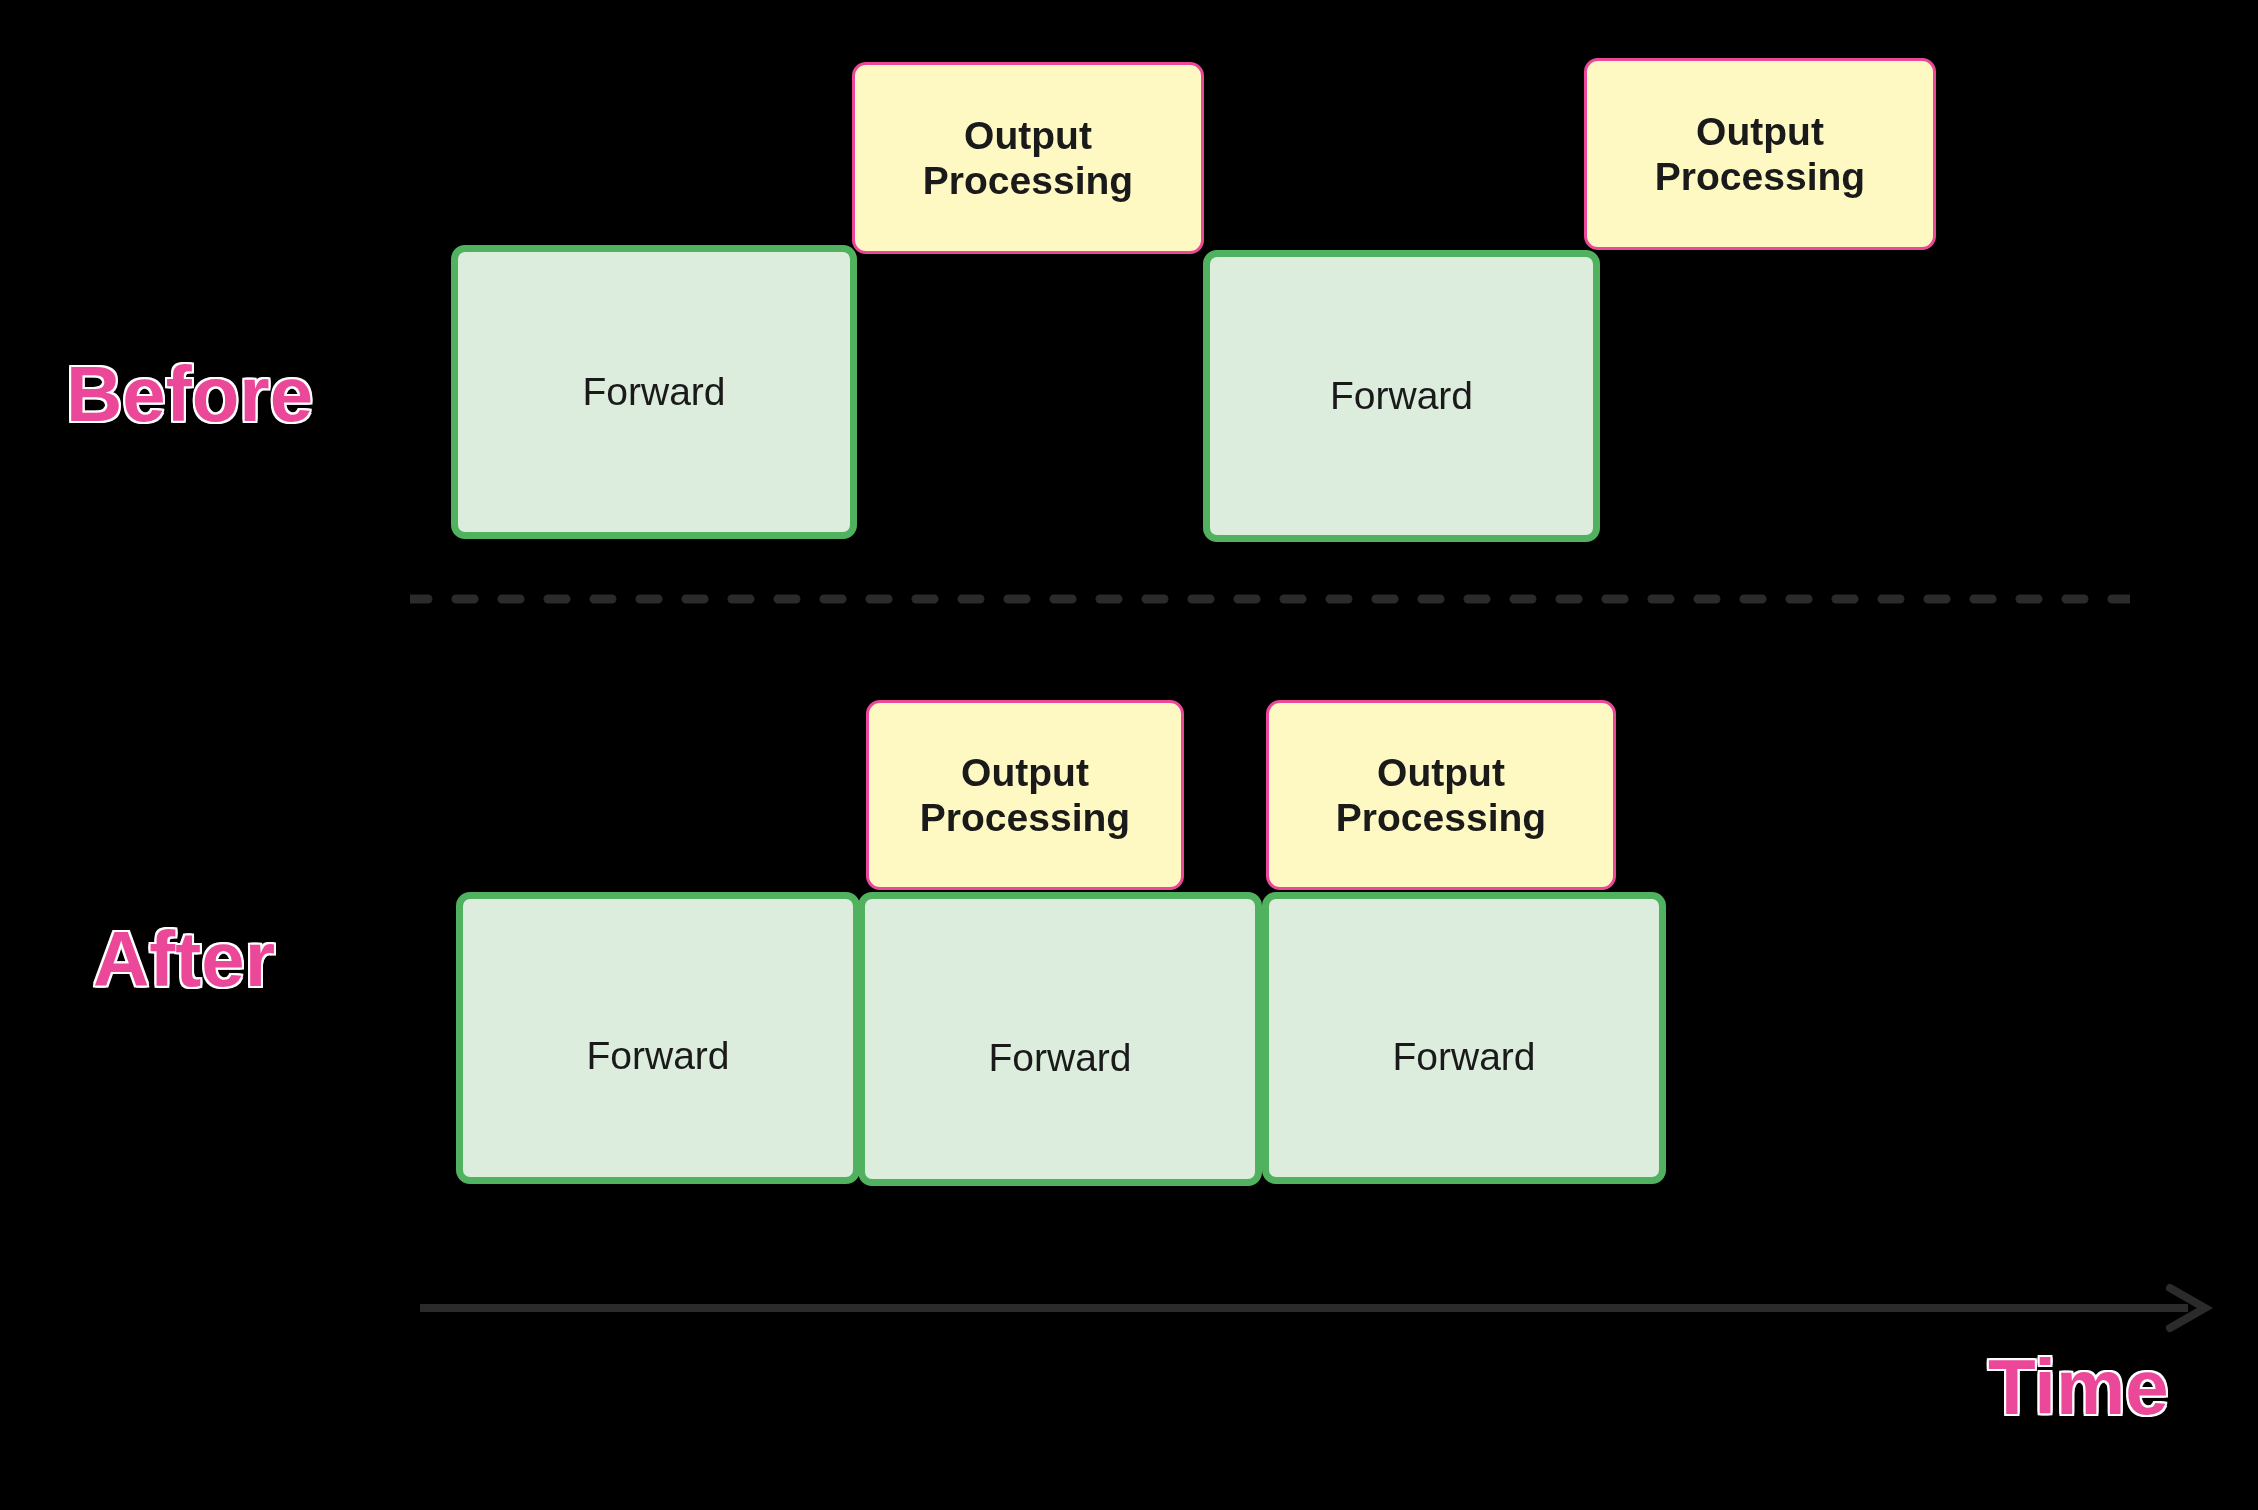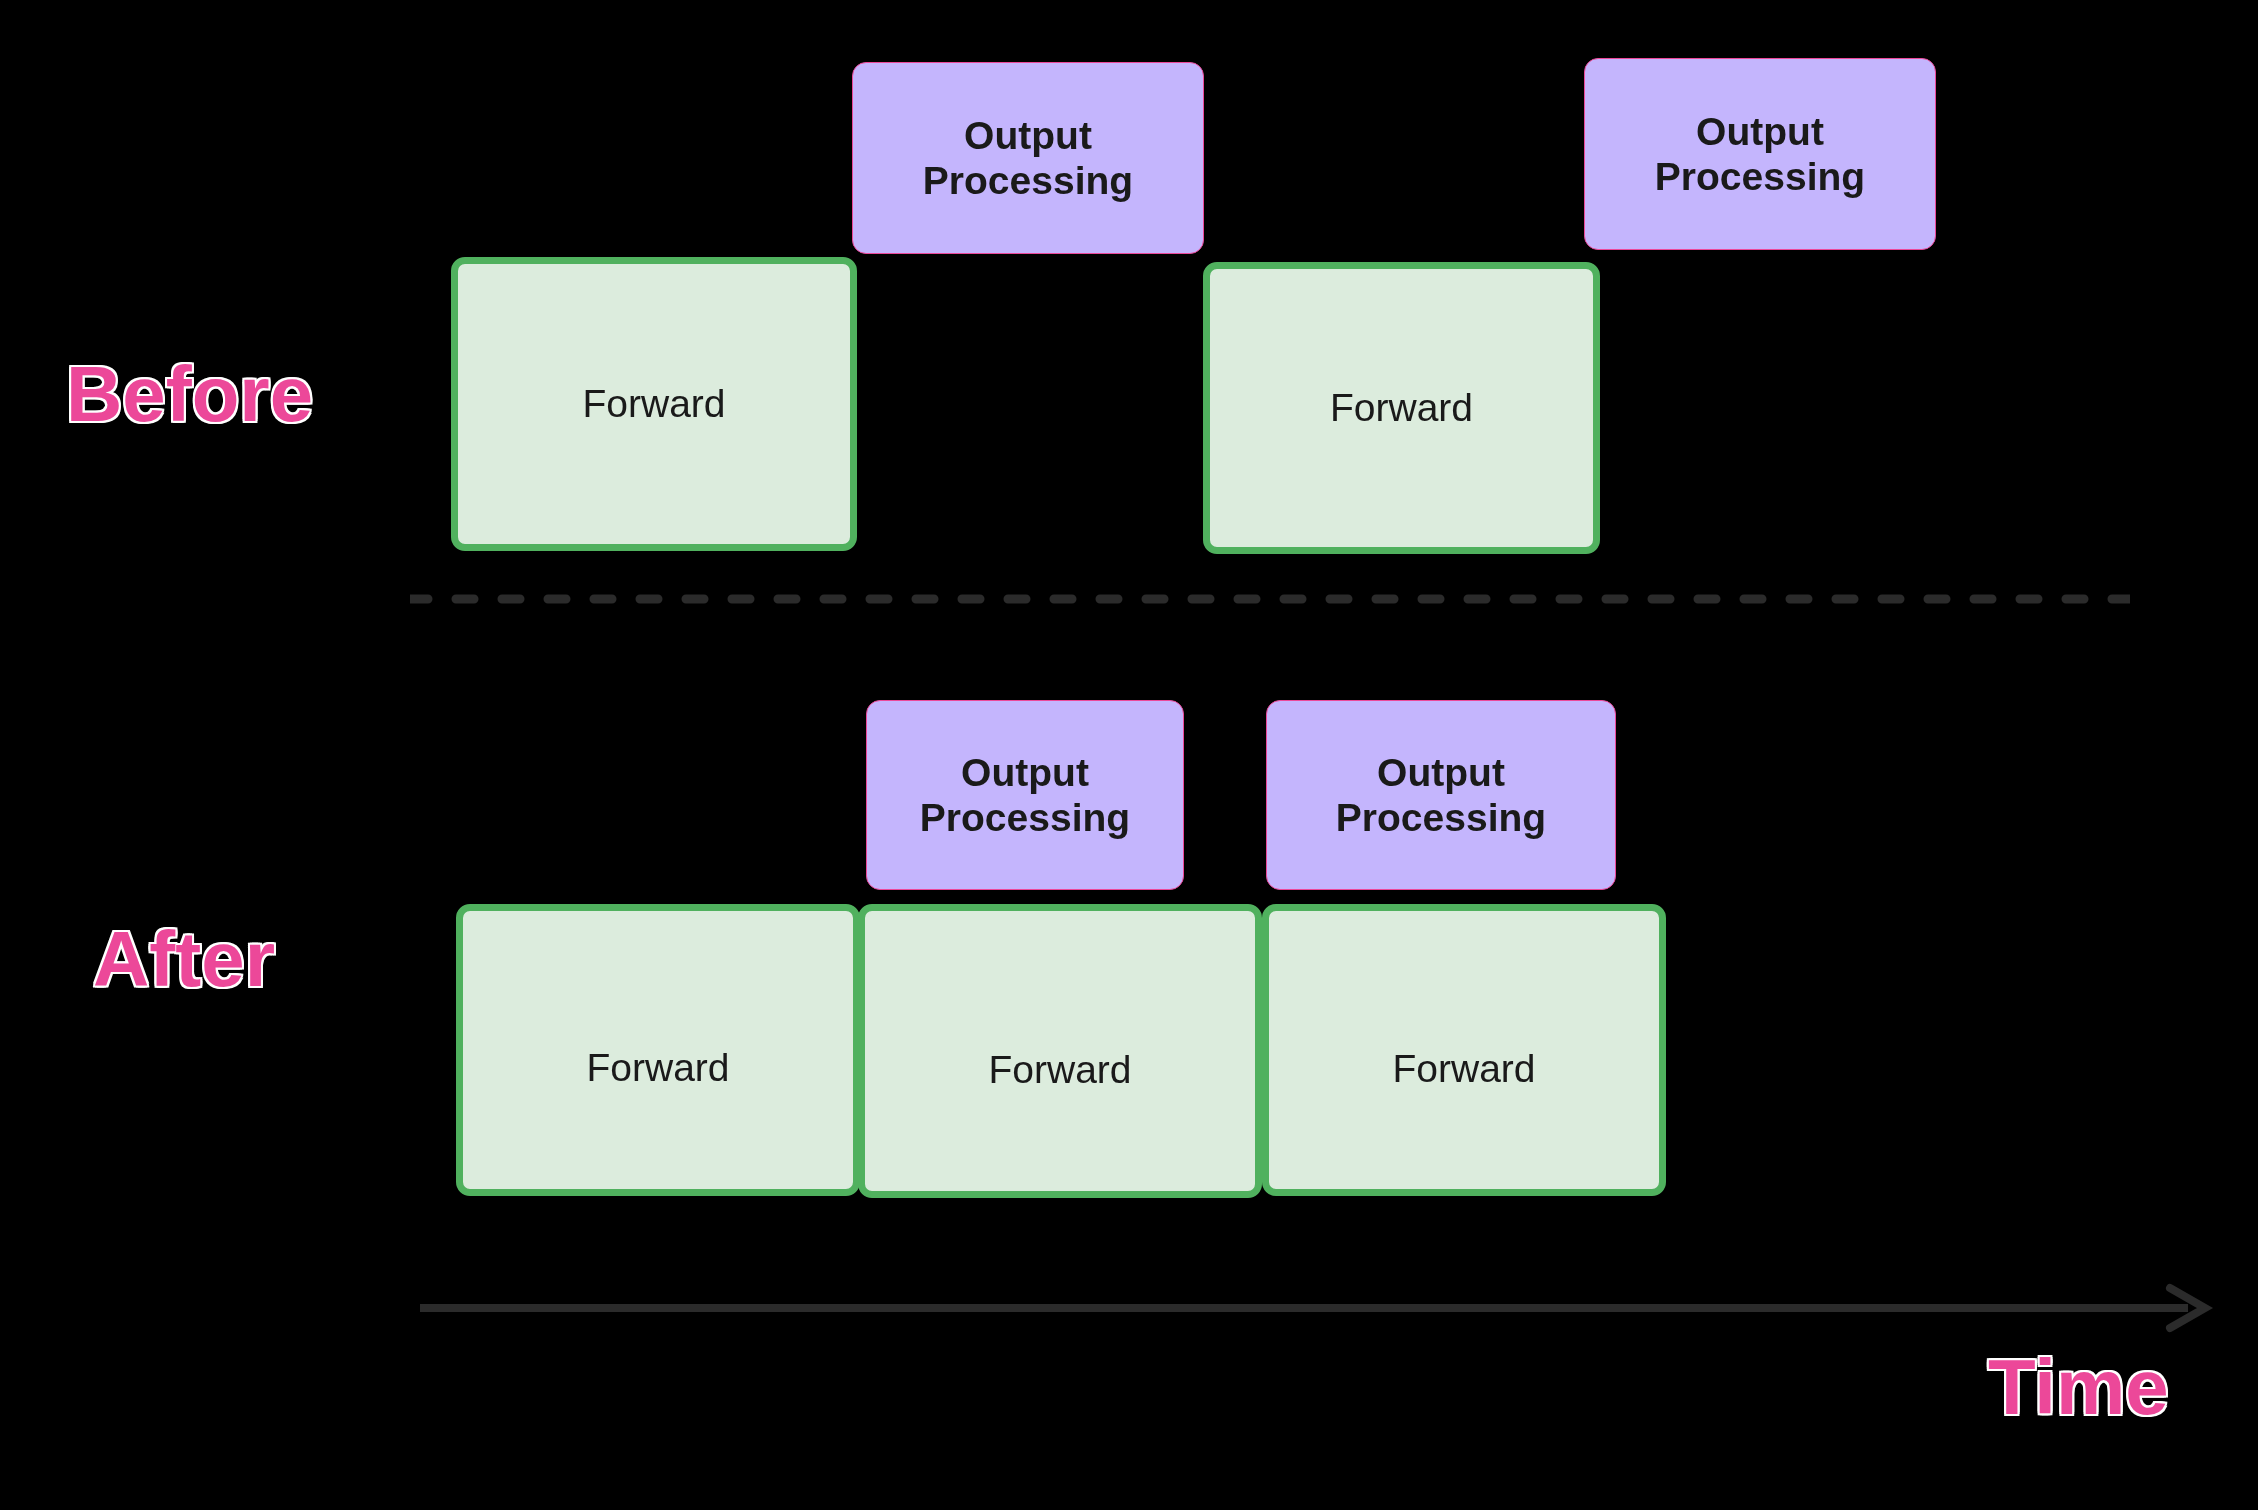--- a/index.html
+++ b/index.html
@@ -54,25 +54,24 @@
     display: block;
     white-space: pre-line;
     line-height: 1.16;
   }
 
   .box.green {
     background: #dcecdd;
     border: 7px solid #50b15e;
     font-size: 39px;
     font-weight: normal;
-    margin-top: 12px;
   }
   .box.blue {
-    background: #c4b5fd;
-    border: 1px solid #ec4899;
+    background: #fef9c3;
+    border: 3px solid #ec4899;
     font-size: 39px;
     font-weight: bold;
   }
 
   
   #before-blue-1  { left: 852px;  top: 62px;  width: 352px; height: 192px; }
   #before-blue-2  { left: 1584px; top: 58px;  width: 352px; height: 192px; }
   #before-green-1 { left: 451px;  top: 245px; width: 406px; height: 294px; }
   #before-green-2 { left: 1203px; top: 250px; width: 397px; height: 292px; }
 

